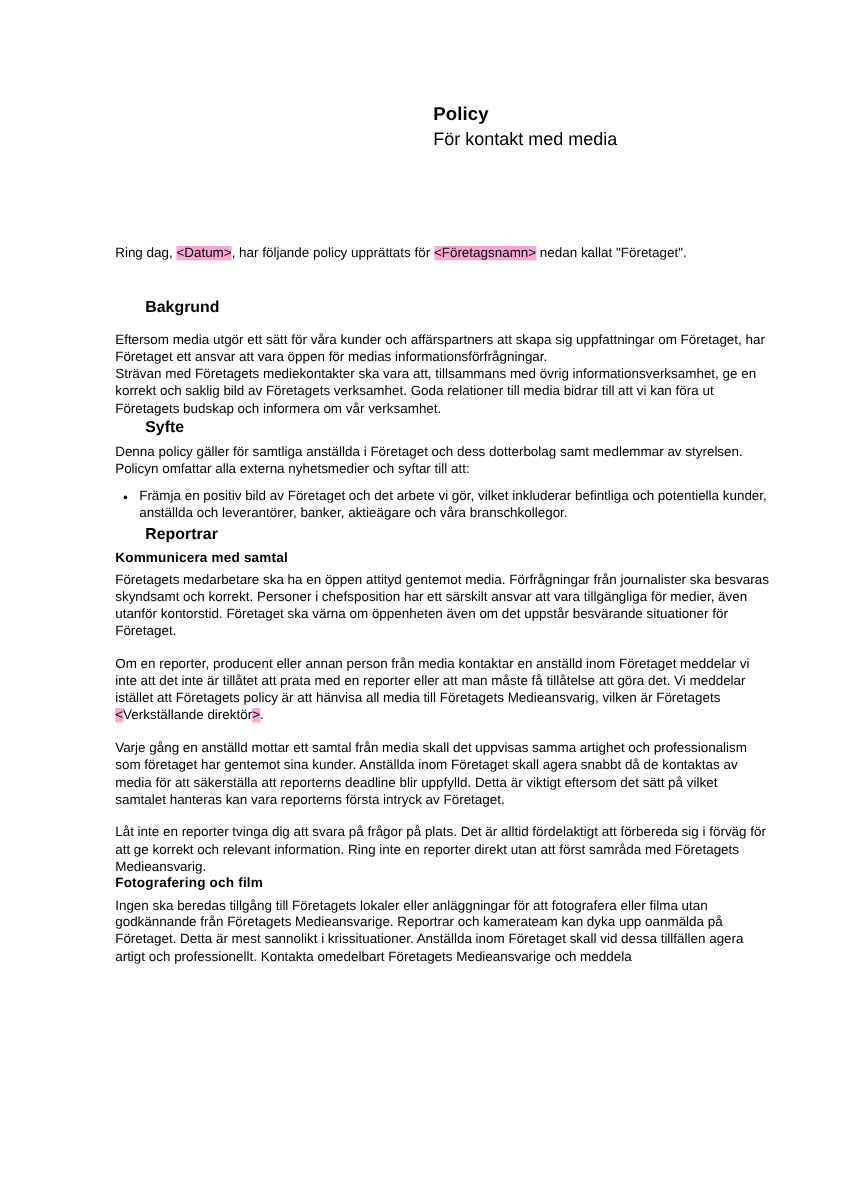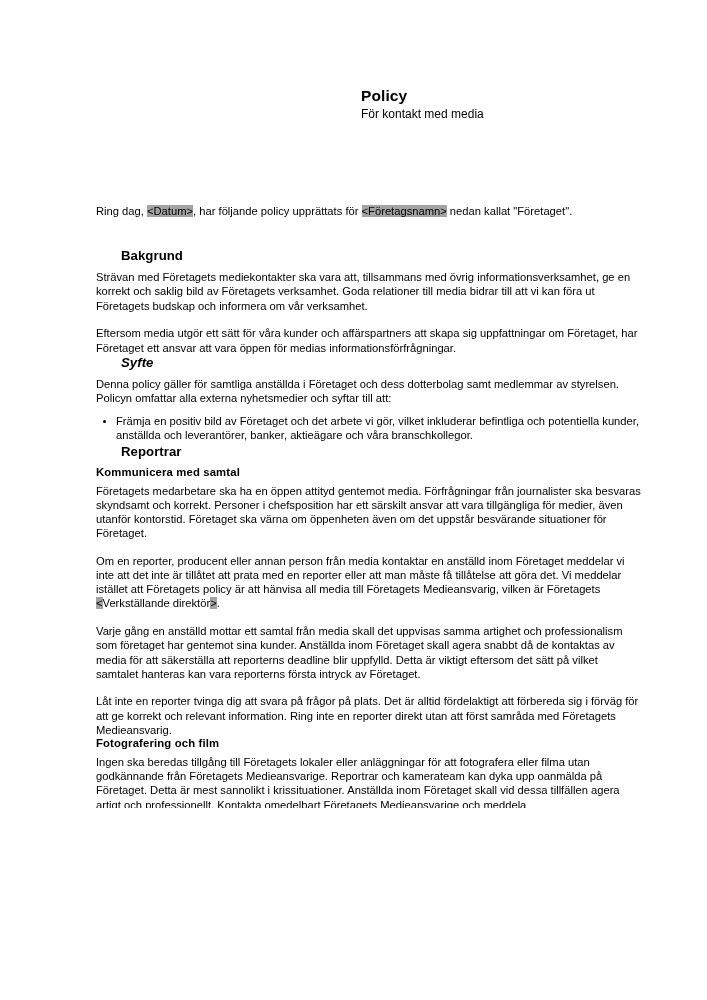--- a/index.html
+++ b/index.html
@@ -33,21 +33,21 @@
     width: 320px;
   }
   .doc-title {
     font-size: 15.5px;
     font-weight: bold;
     line-height: 1.28;
     letter-spacing: 0.1px;
     margin: 0;
   }
   .doc-subtitle {
-    font-size: 12px;
+    font-size: 15px;
     font-weight: normal;
     line-height: 1.3;
     margin: 1px 0 0 0;
   }
 
   
   .content {
     position: absolute;
     left: 85px;
     top: 204px;
@@ -82,21 +82,21 @@
   h3.sub-heading {
     font-size: 11.3px;
     font-weight: bold;
     line-height: 13px;
     margin: 0 0 5px 0;
     font-stretch: condensed;
     letter-spacing: 0.15px;
   }
 
   .gap-para { margin-top: 13.5px; }
-  .gap-section { margin-top: 27px; font-style: italic; }
+  .gap-section { margin-top: 27px; }
   .gap-section-lg { margin-top: 30px; }
   .gap-sub { margin-top: 20px; }
 
   ul.bullets {
     list-style: none;
     padding: 0;
     margin: 9px 0 0 0;
   }
   ul.bullets li {
     position: relative;
@@ -110,21 +110,21 @@
     position: absolute;
     left: 7px;
     top: 6px;
     width: 3px;
     height: 3px;
     border-radius: 50%;
     background: #000;
   }
 
   .hl {
-    background: #a3a3a3;
+    background: #f9a8d4;
   }
 
   
   .footer {
     position: absolute;
     left: 0;
     top: 938px;
     width: 707px;
     text-align: center;
     font-size: 11px;
@@ -140,22 +140,22 @@
   <div class="title-block">
     <div class="doc-title">Policy</div>
     <div class="doc-subtitle">För kontakt med media</div>
   </div>
 
   <div class="content">
 
     <p class="intro"><span>Ring dag, </span><span class="hl">&lt;Datum&gt;</span><span>, har följande policy upprättats för </span><span class="hl">&lt;Företagsnamn&gt;</span><span> nedan kallat "Företaget".</span></p>
 
     <h2 class="section-heading">Bakgrund</h2>
+    <p class="body-text gap-para">Eftersom media utgör ett sätt för våra kunder och affärspartners att skapa sig uppfattningar om Företaget, har Företaget ett ansvar att vara öppen för medias informationsförfrågningar.</p>
     <p class="body-text">Strävan med Företagets mediekontakter ska vara att, tillsammans med övrig informationsverksamhet, ge en korrekt och saklig bild av Företagets verksamhet. Goda relationer till media bidrar till att vi kan föra ut Företagets budskap och informera om vår verksamhet.</p>
-    <p class="body-text gap-para">Eftersom media utgör ett sätt för våra kunder och affärspartners att skapa sig uppfattningar om Företaget, har Företaget ett ansvar att vara öppen för medias informationsförfrågningar.</p>
 
     <h2 class="section-heading gap-section">Syfte</h2>
     <p class="body-text">Denna policy gäller för samtliga anställda i Företaget och dess dotterbolag samt medlemmar av styrelsen. Policyn omfattar alla externa nyhetsmedier och syftar till att:</p>
     <ul class="bullets">
       <li>Främja en positiv bild av Företaget och det arbete vi gör, vilket inkluderar befintliga och potentiella kunder, anställda och leverantörer, banker, aktieägare och våra branschkollegor.</li>
     </ul>
 
     <h2 class="section-heading gap-section-lg">Reportrar</h2>
 
     <h3 class="sub-heading gap-sub">Kommunicera med samtal</h3>

